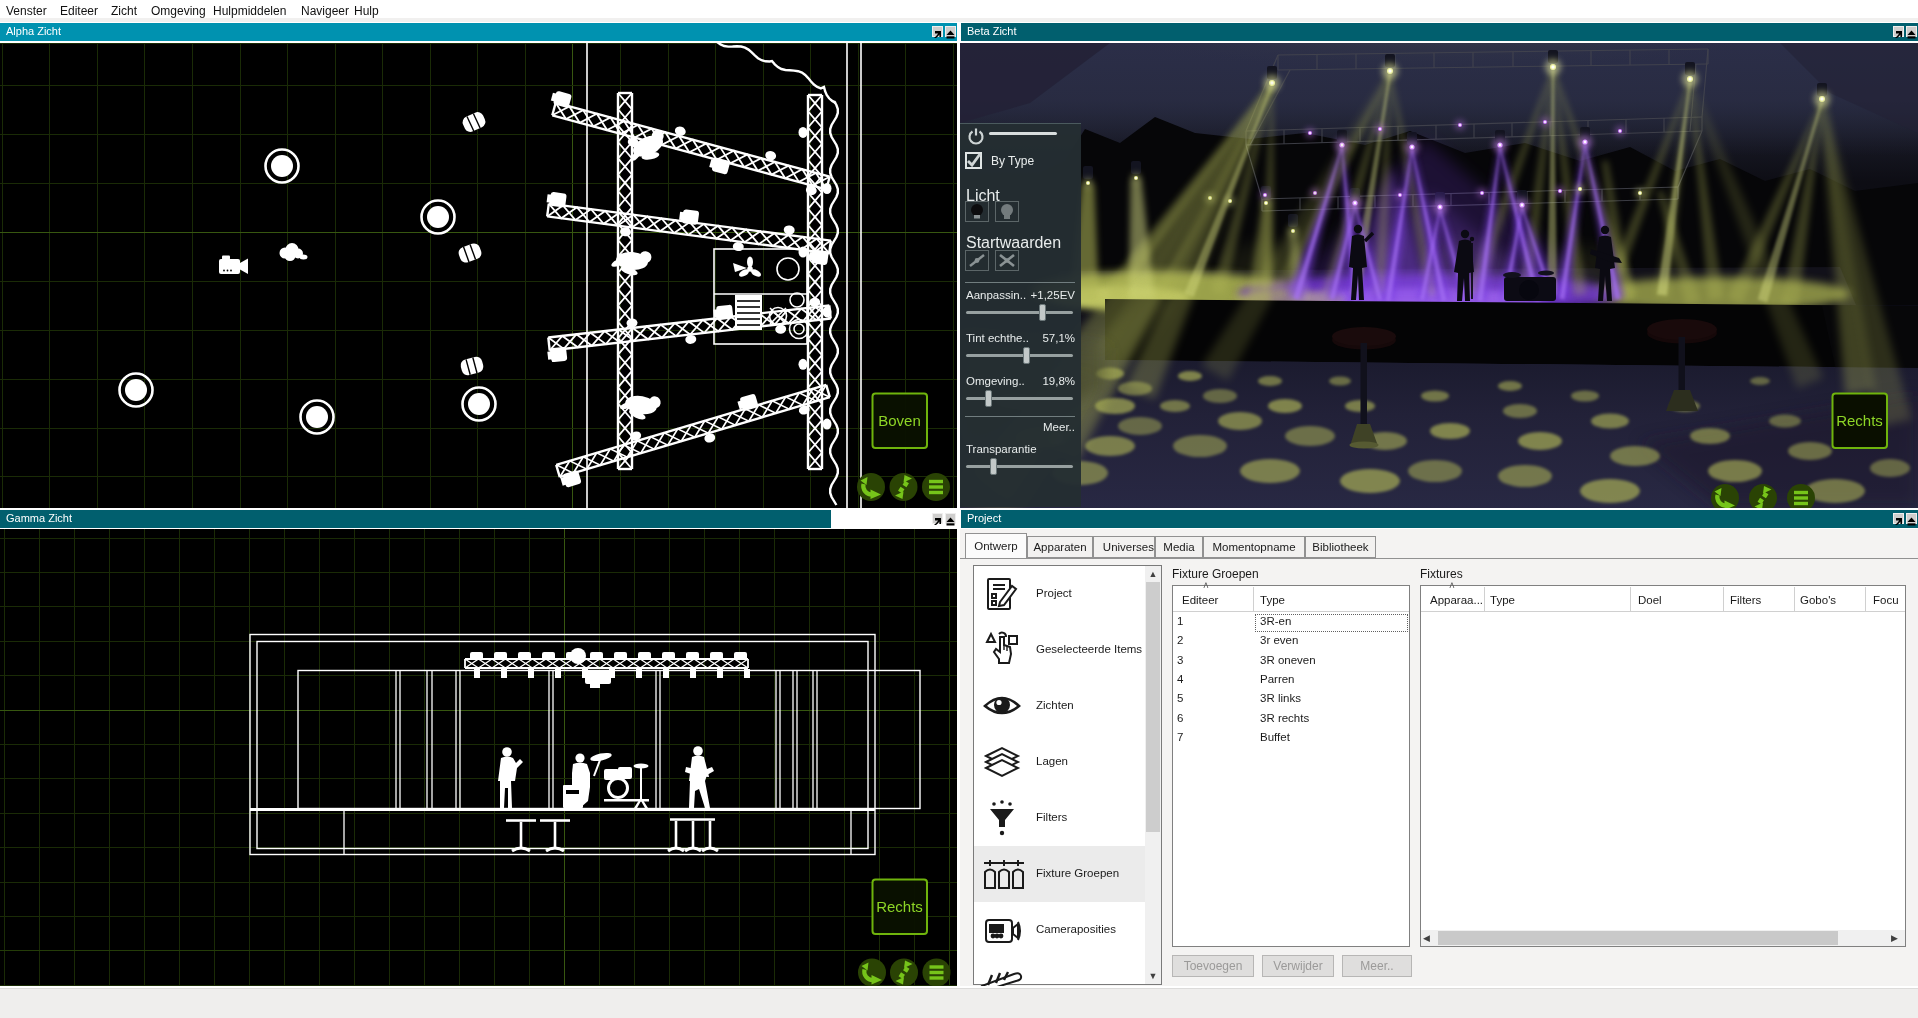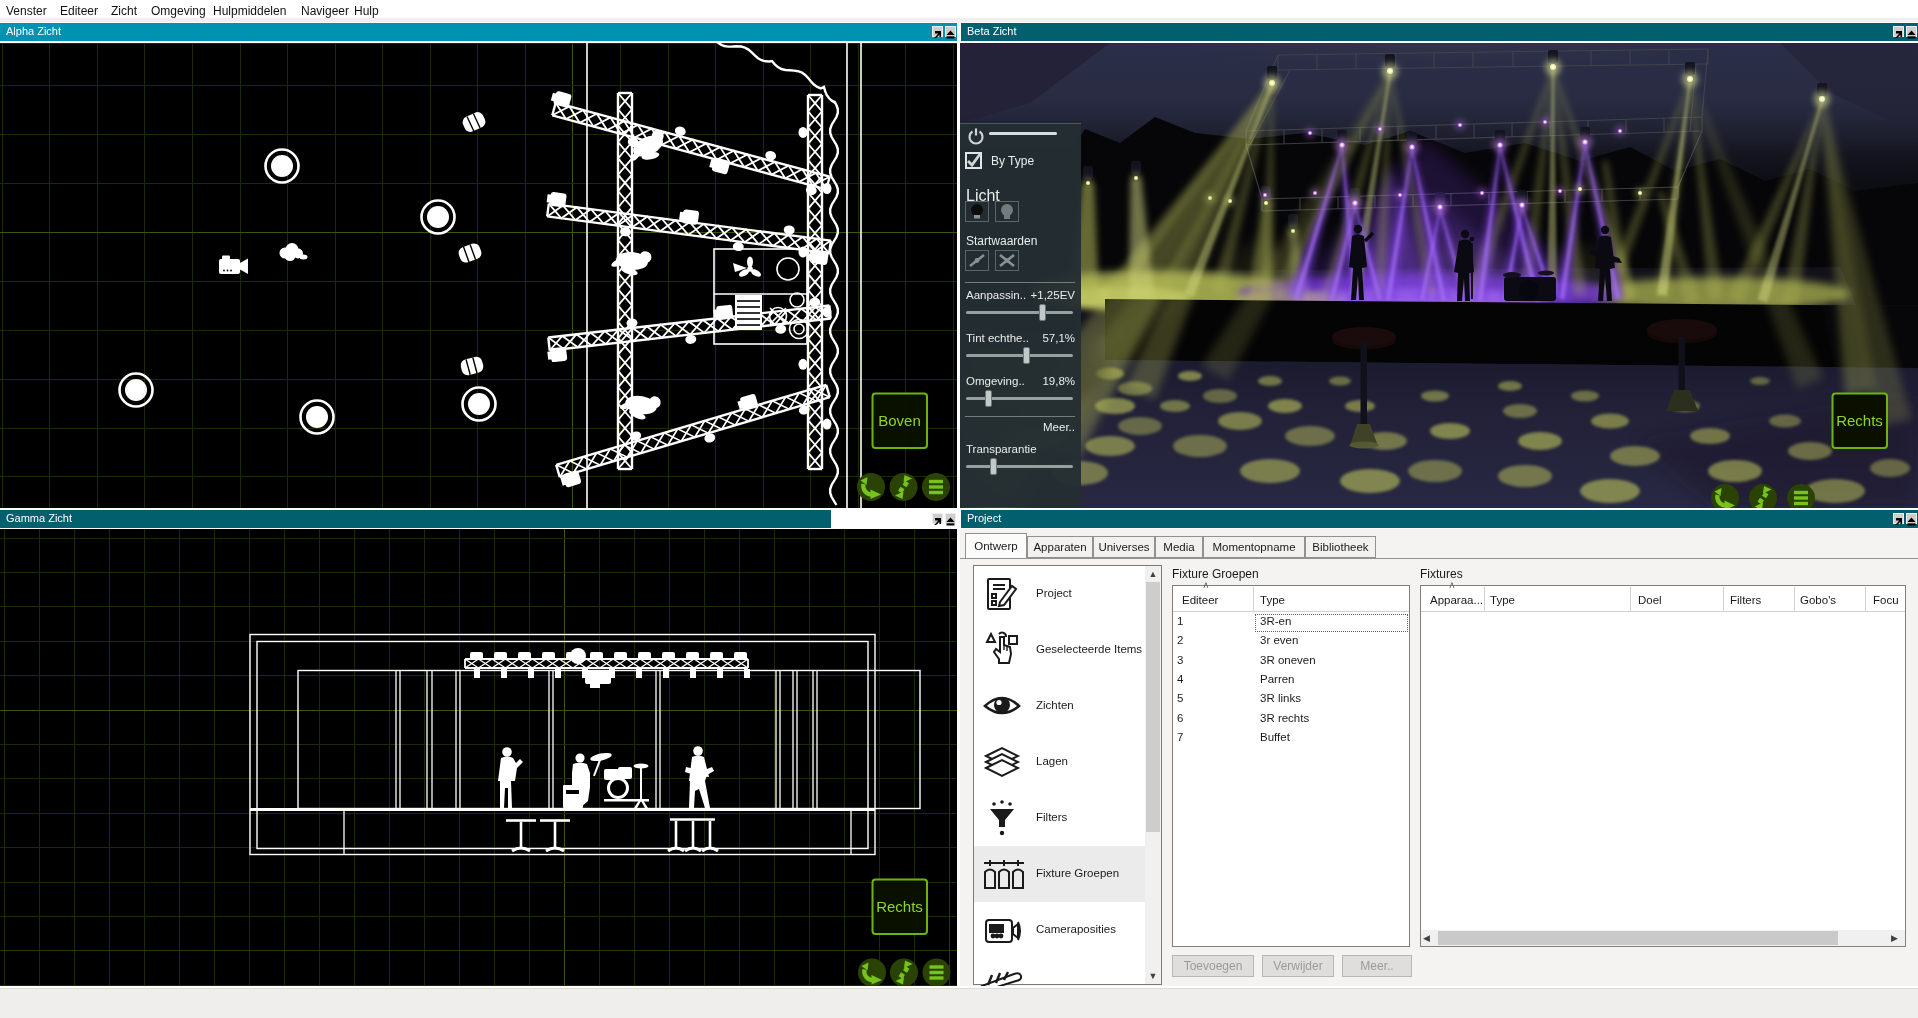--- a/index.html
+++ b/index.html
@@ -663,21 +663,21 @@
       <div style="position:absolute;left:31px;top:30px;font-size:12px">By Type</div>
       <div style="position:absolute;left:6px;top:63px;font-size:16px">Licht</div>
       <div style="position:absolute;left:5px;top:77px;width:24px;height:21px;border:1px solid #5c6668"><svg width="22" height="19" viewBox="0 0 22 19">
           <circle cx="11" cy="8" r="6" fill="#0c0c0e"></circle>
           <rect x="8" y="13" width="6" height="3.5" fill="#8a9294"></rect>
         </svg></div>
       <div style="position:absolute;left:35px;top:77px;width:24px;height:21px;border:1px solid #5c6668"><svg width="22" height="19" viewBox="0 0 22 19">
           <circle cx="11" cy="8" r="6" fill="#737b7d"></circle>
           <rect x="8" y="13" width="6" height="4" fill="#737b7d"></rect>
         </svg></div>
-      <div style="position:absolute;left:6px;top:110px;font-size:12px">Startwaarden</div>
+      <div style="position:absolute;left:6px;top:110px;font-size:16px">Startwaarden</div>
       <div style="position:absolute;left:5px;top:126px;width:24px;height:21px;border:1px solid #5c6668"><svg width="22" height="19" viewBox="0 0 22 19">
           <line x1="4" y1="15" x2="18" y2="4" stroke="#8a9294" stroke-width="2.4"></line>
           <circle cx="11" cy="9.5" r="2.4" fill="#8a9294"></circle>
         </svg></div>
       <div style="position:absolute;left:35px;top:126px;width:24px;height:21px;border:1px solid #5c6668"><svg width="22" height="19" viewBox="0 0 22 19">
           <path d="M 4,4 L 18,15 M 18,4 L 4,15" stroke="#8a9294" stroke-width="2.6"></path>
           <circle cx="11" cy="9.5" r="2.2" fill="#8a9294"></circle>
         </svg></div>
       <div style="position:absolute;left:5px;top:158px;width:110px;border-top:1px solid #717d7f"></div>
       <div style="position:absolute;left:6px;top:165px">Aanpassin..</div>
@@ -870,21 +870,21 @@
 <div class="tb inact" style="left:961px;top:510px;width:957px">Project<div class="tbtn" style="left:932px"><svg width="9" height="9" viewBox="0 0 9 9">
         <path d="M2,1 L8,1 L8,7 L6.4,7 L6.4,4.6 L4.8,6.6 L3,8 L1,8 L3.2,6 L5.2,3.6 L2,3.6 Z" fill="#000"></path>
       </svg></div><div class="tbtn" style="left:945px"><svg width="9" height="9" viewBox="0 0 9 9">
         <path d="M4.5,0.5 L8.5,5 L0.5,5 Z" fill="#000"></path>
         <rect x="0.5" y="6.3" width="8" height="2.2" fill="#000"></rect>
       </svg></div></div>
 <div class="abs" style="left:960px;top:529px;width:958px;height:457px;background:#f0efee;overflow:hidden">
     <div style="position:relative;width:958px;height:457px;background:#f4f3f2;color:#1a1a1a;font-size:11.5px">
       <div style="position:absolute;left:5px;top:4px;width:62px;height:25px;background:#fbfbfb;border:1px solid #919191;border-bottom:none;font-size:11.5px;text-align:center;line-height:24px;z-index:3">Ontwerp</div>
       <div style="position:absolute;left:67px;top:7px;width:66px;height:22px;background:#f2f1f0;border:1px solid #919191;font-size:11.5px;text-align:center;line-height:20px;z-index:1">Apparaten</div>
-      <div style="position:absolute;left:133px;top:7px;width:62px;height:22px;background:#f2f1f0;border:1px solid #919191;font-size:11.5px;text-align:center;line-height:20px;z-index:1">Universes</div>
+      <div style="position:absolute;left:133px;top:7px;width:62px;height:22px;background:#f2f1f0;border:1px solid #919191;font-size:11.5px;text-align:right;line-height:20px;z-index:1">Universes</div>
       <div style="position:absolute;left:195px;top:7px;width:48px;height:22px;background:#f2f1f0;border:1px solid #919191;font-size:11.5px;text-align:center;line-height:20px;z-index:1">Media</div>
       <div style="position:absolute;left:243px;top:7px;width:102px;height:22px;background:#f2f1f0;border:1px solid #919191;font-size:11.5px;text-align:center;line-height:20px;z-index:1">Momentopname</div>
       <div style="position:absolute;left:345px;top:7px;width:71px;height:22px;background:#f2f1f0;border:1px solid #919191;font-size:11.5px;text-align:center;line-height:20px;z-index:1">Bibliotheek</div>
       <div style="position:absolute;left:0px;top:28.5px;width:958px;border-top:1px solid #919191;z-index:2"></div>
       <div style="position:absolute;left:13px;top:36px;width:189px;height:420px;background:#fff;border:1px solid #7a7a7a"></div>
       <div style="position:absolute;left:22px;top:45px"><svg width="40" height="40" viewBox="0 0 40 40" fill="none" stroke="#1a1a1a" stroke-width="2">
           <rect x="6" y="5" width="22" height="30" rx="1"></rect>
           <line x1="11" y1="11" x2="23" y2="11"></line>
           <line x1="11" y1="15" x2="23" y2="15"></line>
           <rect x="10" y="20" width="4" height="4"></rect>

